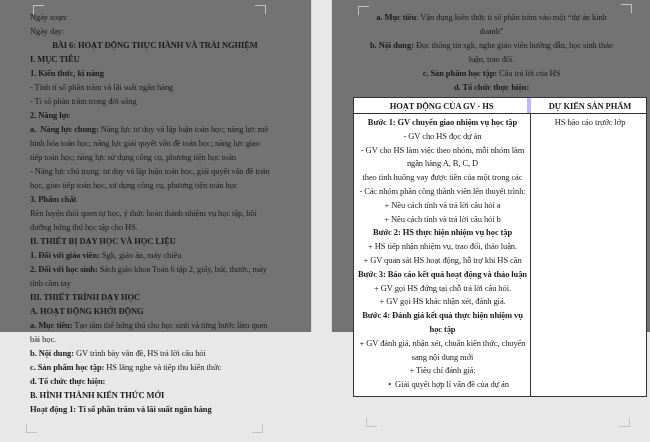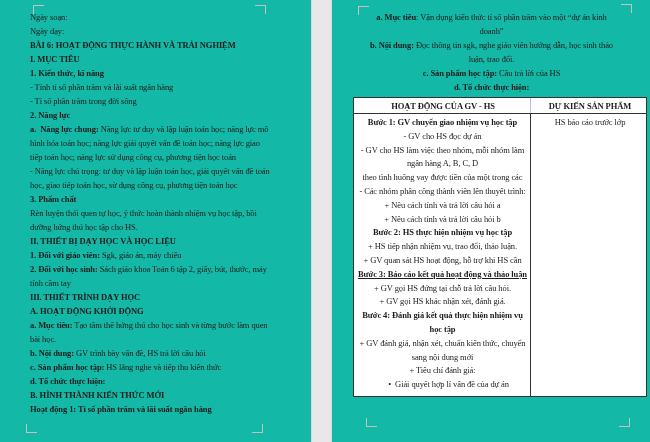--- a/index.html
+++ b/index.html
@@ -3,21 +3,21 @@
 <meta charset="utf-8">
 <style>
   html,body{margin:0;padding:0;}
   body{
     width:650px;height:442px;position:relative;overflow:hidden;
     background:#e8e8e8;
     font-family:"Liberation Serif","DejaVu Serif",serif;
     color:#1c1c1c;
   }
   *{box-sizing:border-box;}
-  .page{position:absolute;top:0;height:442px;background:#14b8a6;}
+  .page{position:absolute;top:0;height:332px;background:#737373;}
   #pageL{left:0;width:312px;border-right:1px solid #d9d9d9;}
   #pageR{left:331px;width:319px;border-left:1px solid #d9d9d9;text-align:center;}
   #gap{position:absolute;left:312px;top:0;width:19px;height:442px;background:#e8e8e8;}
 
   
   #handle{
     position:absolute;left:6px;top:16px;width:8px;height:14px;
     background-image:radial-gradient(circle,#8c8c8c 0.9px,transparent 1.1px);
     background-size:3.5px 3.5px;background-position:0.5px 0.5px;
     cursor:grab;
@@ -30,29 +30,29 @@
   .bl{border-bottom-width:1px;border-left-width:1px;}
   .br{border-bottom-width:1px;border-right-width:1px;}
 
   .content{position:absolute;font-size:8.5px;letter-spacing:-0.1px;}
   #contentL{left:30px;top:10px;width:250px;}
   #contentR{left:21px;top:10px;width:277px;}
 
   .line{height:14px;line-height:14px;white-space:pre;overflow:visible;}
   .ln{display:inline-block;white-space:pre;transform-origin:0 50%;}
   .b{font-weight:bold;}
-  .center{text-align:left;}
+  .center{text-align:center;}
 
   
   #gvTable{
     position:absolute;left:21px;top:97px;width:294px;
     border:1px solid #333;background:#fff;
   }
   .thead{display:flex;border-bottom:1px solid #333;font-weight:bold;font-size:8.5px;letter-spacing:-0.1px;}
-  .th1{width:177px;border-right:1px solid #c4b5fd;padding:2px 2px 1px 4px;height:15px;line-height:12px;}
+  .th1{width:177px;border-right:4px solid #c4b5fd;padding:2px 2px 1px 4px;height:15px;line-height:12px;}
   .th2{flex:1;padding:2px 2px 1px 5px;height:15px;line-height:12px;}
   .tbody{display:flex;font-size:8.5px;letter-spacing:-0.1px;}
   .td1{width:177px;border-right:1px solid #333;padding:2px 3px 4px 4px;}
   .td2{flex:1;padding:2px 2px 4px 5px;}
   .tbody .line{height:13.8px;line-height:13.8px;}
 </style>
 </head>
 <body>
 
 <div id="gap"></div>
@@ -132,21 +132,21 @@
           <div class="line"><span class="ln"><span>- GV cho HS đọc dự án</span></span></div>
           <div class="line"><span class="ln"><span>- GV cho HS làm việc theo nhóm, mỗi nhóm làm</span></span></div>
           <div class="line"><span class="ln"><span>ngân hàng A, B, C, D</span></span></div>
           <div class="line"><span class="ln"><span>theo tình huống vay được tiền của một trong các</span></span></div>
           <div class="line"><span class="ln"><span>- Các nhóm phân công thành viên lên thuyết trình:</span></span></div>
           <div class="line"><span class="ln"><span>+ Nêu cách tính và trả lời câu hỏi a</span></span></div>
           <div class="line"><span class="ln"><span>+ Nêu cách tính và trả lời câu hỏi b</span></span></div>
           <div class="line"><span class="ln"><span class="b">Bước 2: HS thực hiện nhiệm vụ học tập</span></span></div>
           <div class="line"><span class="ln"><span>+ HS tiếp nhận nhiệm vụ, trao đổi, thảo luận.</span></span></div>
           <div class="line"><span class="ln"><span>+ GV quan sát HS hoạt động, hỗ trợ khi HS cần</span></span></div>
-          <div class="line"><span class="ln" style="transform: scaleX(0.999353); text-decoration: underline;"><span class="b">Bước 3: Báo cáo kết quả hoạt động và thảo luận</span></span></div>
+          <div class="line"><span class="ln" style="transform: scaleX(0.999353);"><span class="b">Bước 3: Báo cáo kết quả hoạt động và thảo luận</span></span></div>
           <div class="line"><span class="ln"><span>+ GV gọi HS đứng tại chỗ trả lời câu hỏi.</span></span></div>
           <div class="line"><span class="ln"><span>+ GV gọi HS khác nhận xét, đánh giá.</span></span></div>
           <div class="line"><span class="ln"><span class="b">Bước 4: Đánh giá kết quả thực hiện nhiệm vụ</span></span></div>
           <div class="line"><span class="ln"><span class="b">học tập</span></span></div>
           <div class="line"><span class="ln"><span>+ GV đánh giá, nhận xét, chuẩn kiến thức, chuyển</span></span></div>
           <div class="line"><span class="ln"><span>sang nội dung mới</span></span></div>
           <div class="line"><span class="ln"><span>+ Tiêu chí đánh giá:</span></span></div>
           <div class="line"><span class="ln"><span>      •  Giải quyết hợp lí vấn đề của dự án</span></span></div>
         </div>
       <div class="td2">

